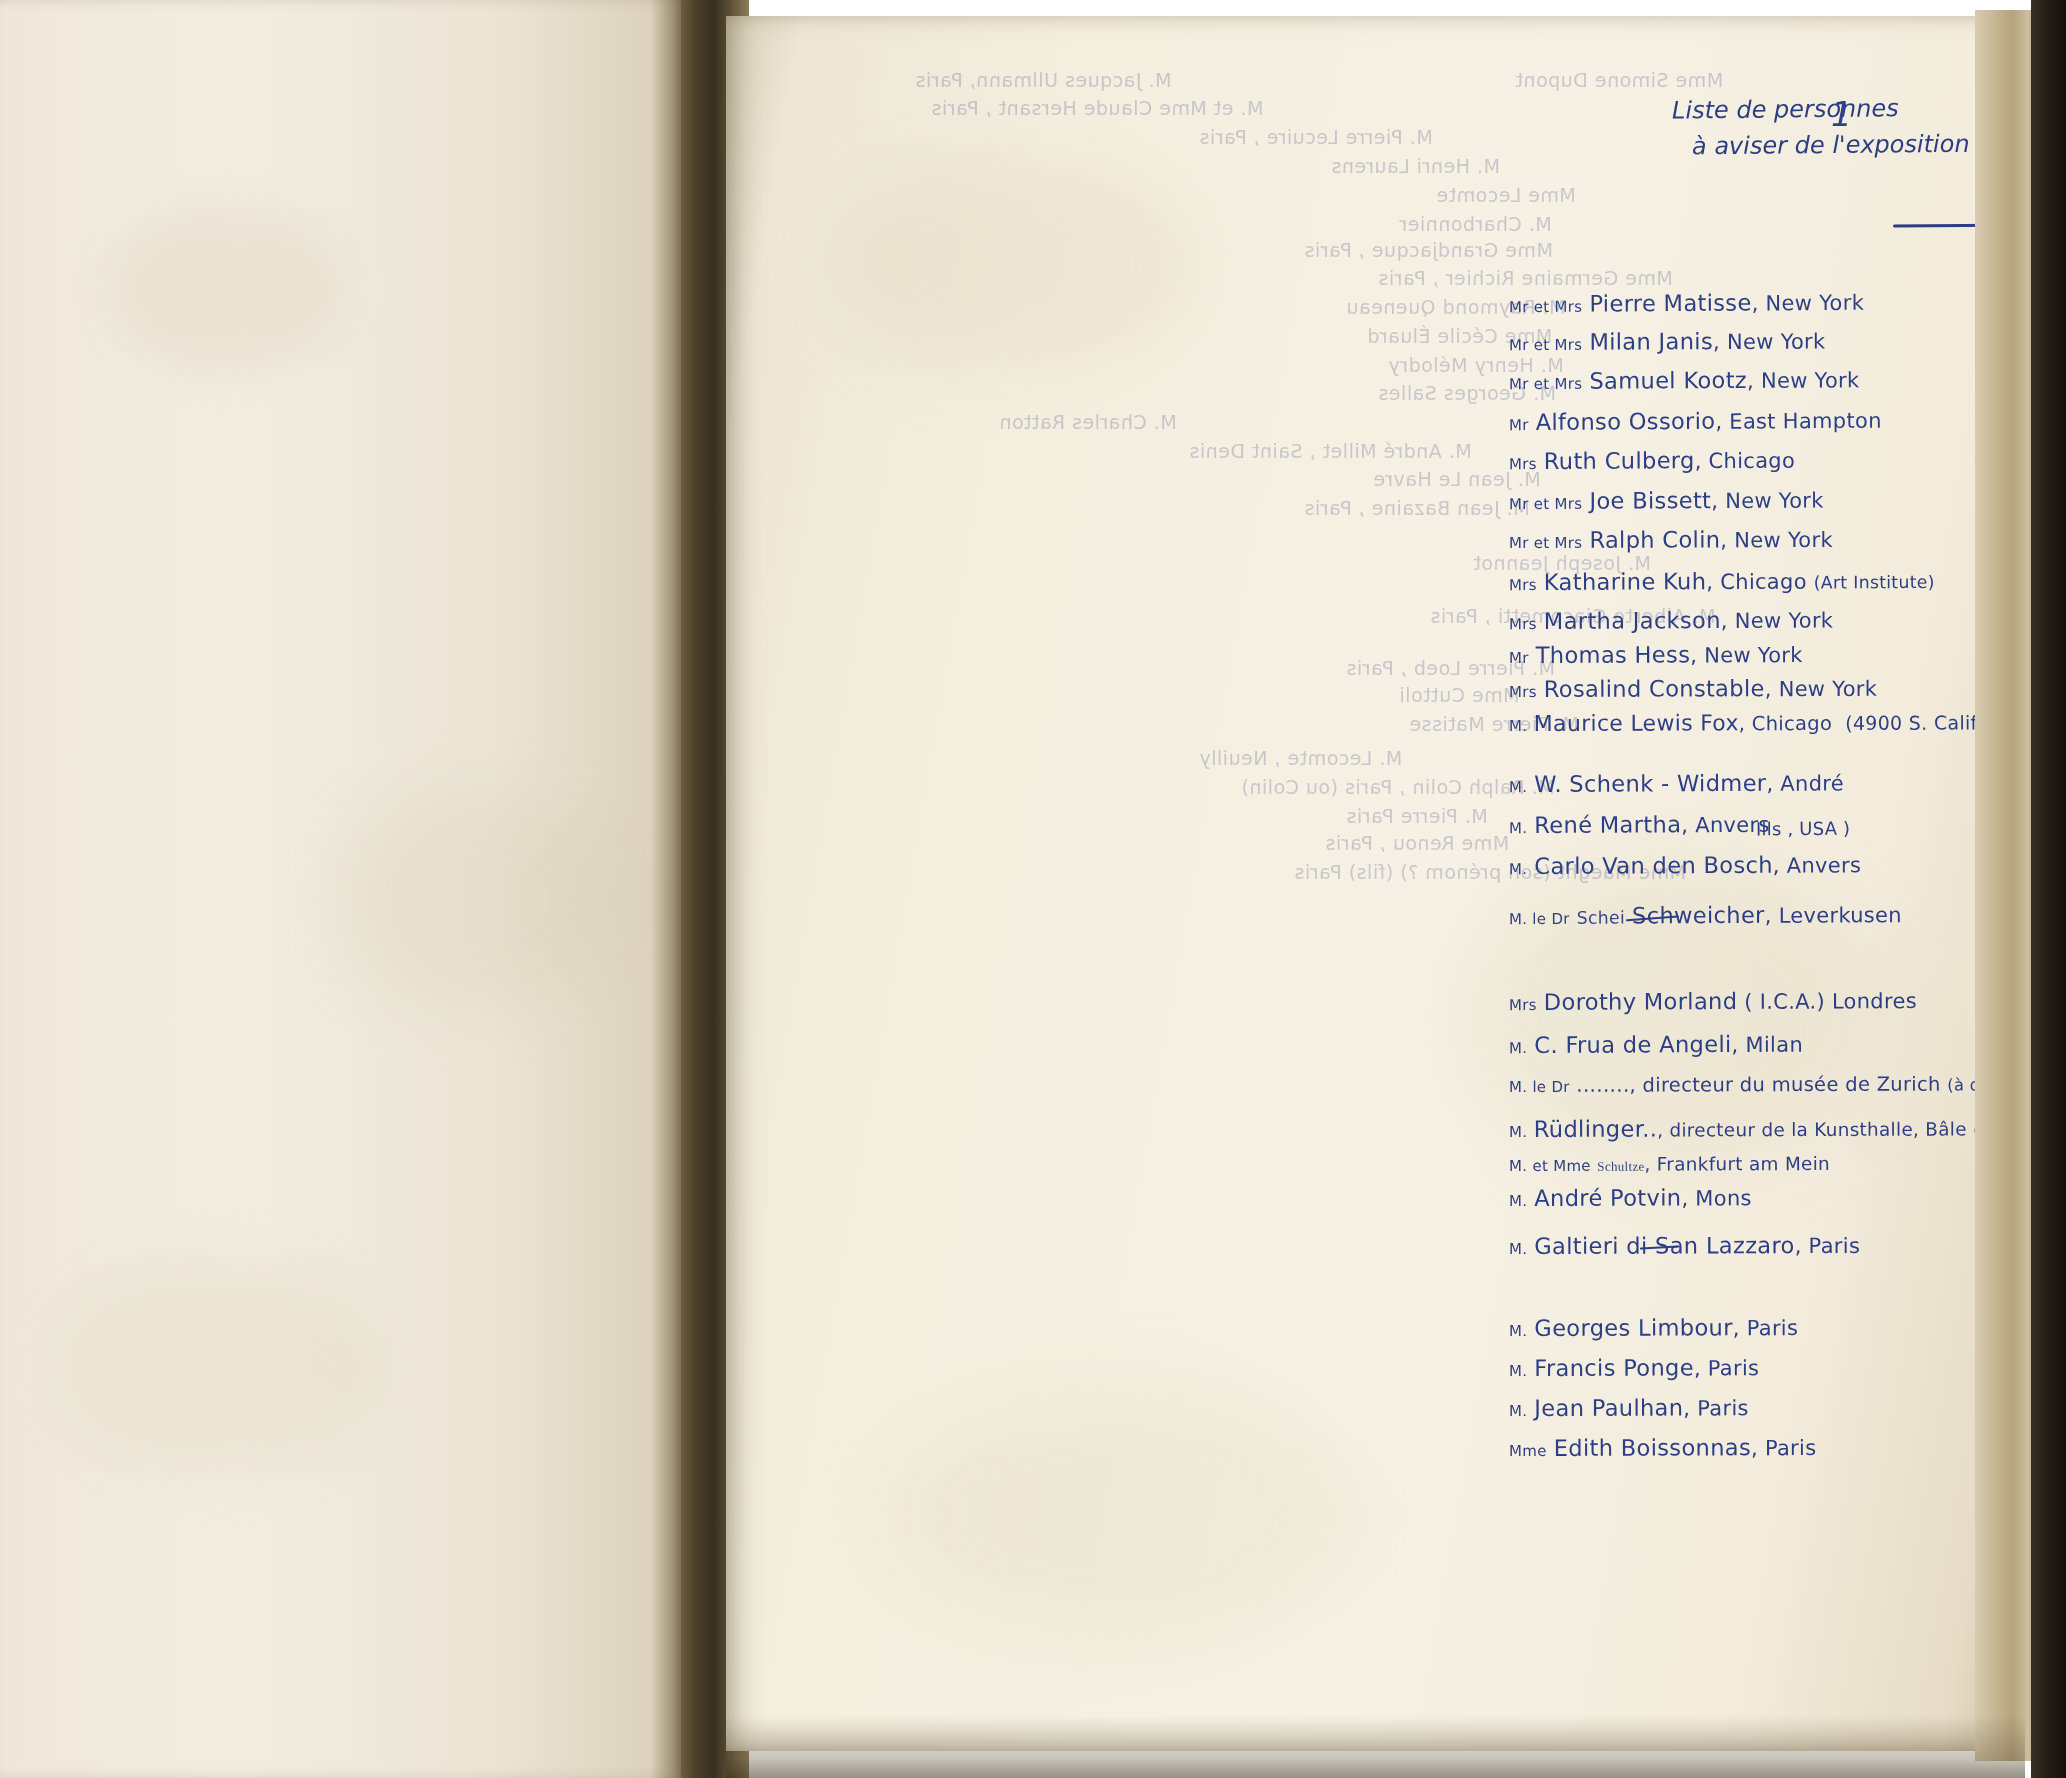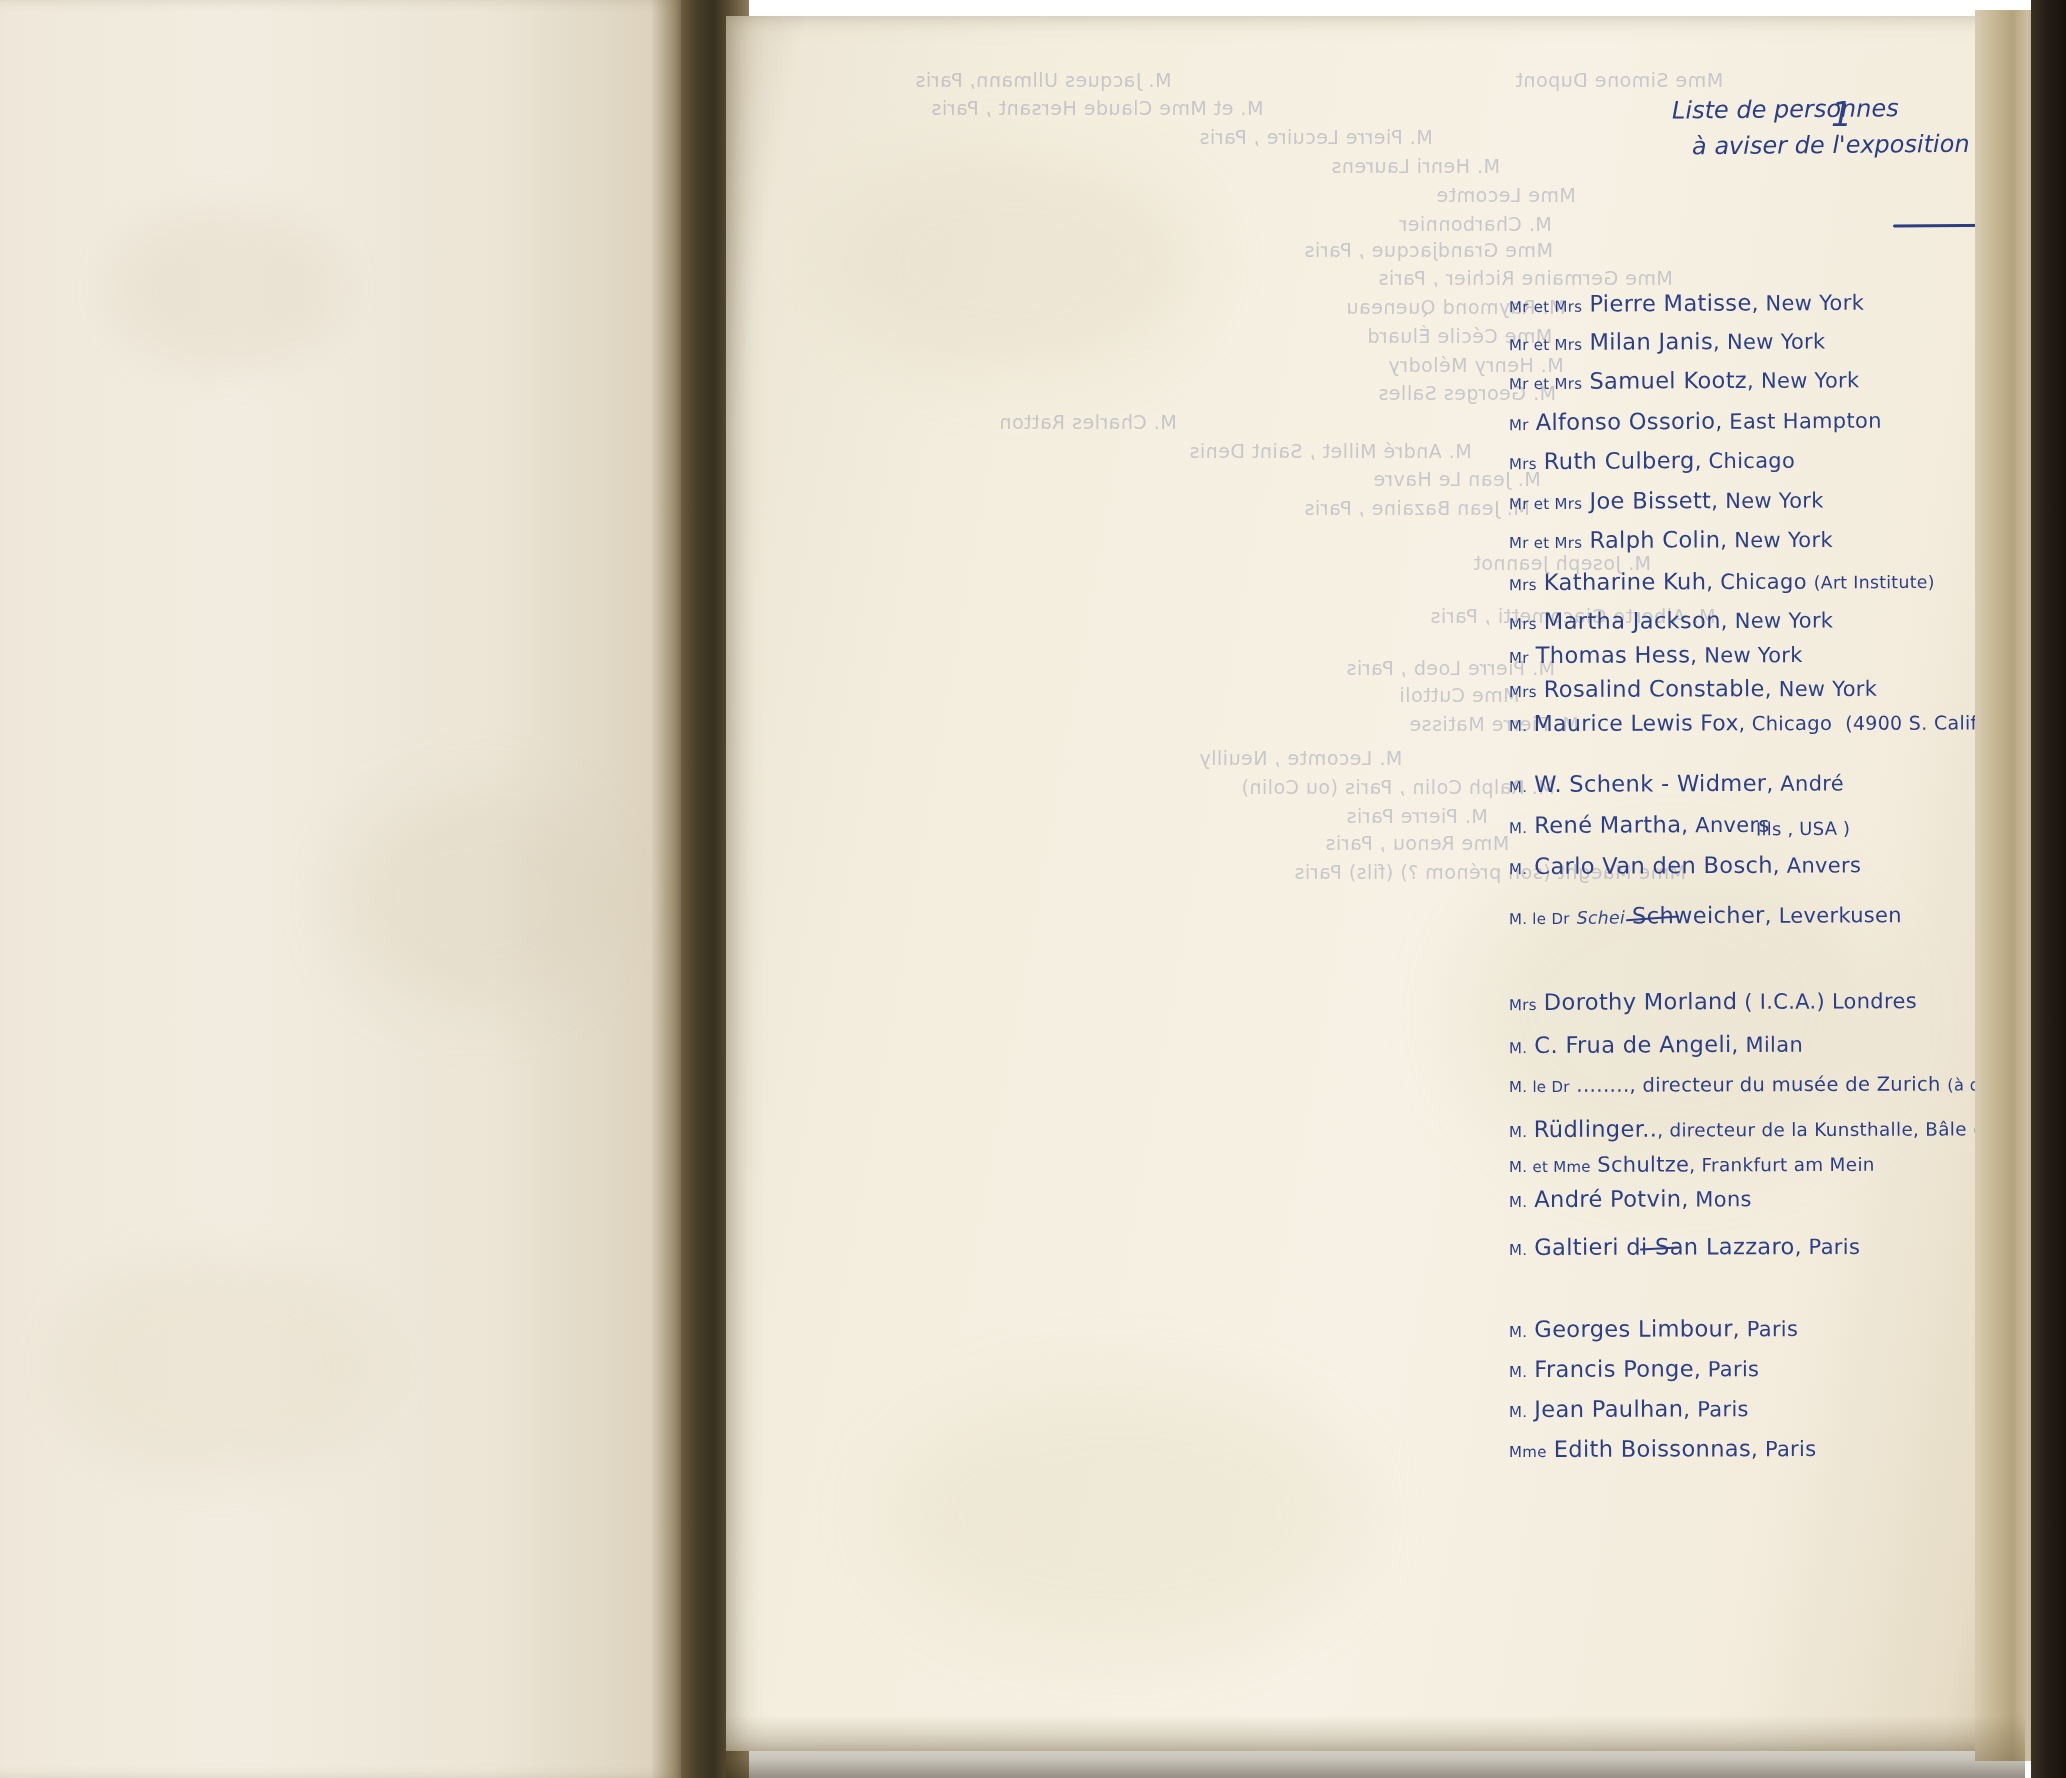--- a/index.html
+++ b/index.html
@@ -290,33 +290,33 @@
       <div class="entry" style="margin-top:11.6px;transform:rotate(-0.2deg);"><span class="pfx">Mrs</span> <span class="nm">Rosalind Constable</span><span>, New York</span></div>
 
       <div class="entry" style="margin-top:11.6px;transform:rotate(-0.2deg);font-size:19.5px;"><span class="pfx">M.</span> <span class="nm" style="font-size:22px;">Maurice Lewis Fox</span><span>, Chicago</span>  <span class="note" style="font-size:19px;">(4900 S. California Ave, Chicago 32,</span></div>
 
       <div class="entry" style="margin-top:37px;transform:rotate(-0.3deg);"><span class="pfx">M.</span> <span class="nm">W. Schenk - Widmer</span><span>, André</span></div>
 
       <div class="entry" style="margin-top:18px;transform:rotate(-0.3deg);"><span class="pfx">M.</span> <span class="nm">René Martha</span><span>, Anvers</span></div>
 
       <div class="entry" style="margin-top:18px;transform:rotate(-0.3deg);"><span class="pfx">M.</span> <span class="nm">Carlo Van den Bosch</span><span>, Anvers</span></div>
 
-      <div class="entry" style="margin-top:27px;transform:rotate(-0.3deg);"><span class="pfx">M. le Dr</span> <span class="note" style="opacity:0.95;font-style:italic;">Schei</span> <span class="nm">Schweicher</span><span>, Leverkusen</span>
+      <div class="entry" style="margin-top:27px;transform:rotate(-0.3deg);"><span class="pfx">M. le Dr</span> <span class="note" style="opacity:0.95;">Schei</span> <span class="nm">Schweicher</span><span>, Leverkusen</span>
         <span class="entry-strike" style="left:117px;top:12.6px;width:53px;transform:rotate(-4deg);"></span>
       </div>
 
       <div class="entry" style="margin-top:21px;transform:rotate(-0.3deg);"><span class="pfx">Mrs</span> <span class="nm">Dorothy Morland</span> <span>( I.C.A.) Londres</span></div>
 
       <div class="entry" style="margin-top:20px;transform:rotate(-0.3deg);"><span class="pfx">M.</span> <span class="nm">C. Frua de Angeli</span><span>, Milan</span></div>
 
       <div class="entry" style="margin-top:19px;transform:rotate(-0.2deg);font-size:19.5px;"><span class="pfx">M. le Dr</span> <span class="nm" style="font-size:20px;">........</span><span>, directeur du musée de Zurich</span> <span class="note" style="font-size:16.3px;">(à qui on a écrit pour le tableau</span></div>
 
       <div class="entry" style="margin-top:23px;transform:rotate(-0.2deg);font-size:19.5px;"><span class="pfx">M.</span> <span class="nm" style="font-size:22.6px;">Rüdlinger..</span><span style="font-size:18.4px;">, directeur de la Kunsthalle, Bâle</span> <span class="note" style="font-size:16.3px;">(un nom comme Rüdlinger ?)</span></div>
 
-      <div class="entry" style="margin-top:13.7px;transform:rotate(-0.2deg);font-size:19.5px;"><span class="pfx">M. et Mme</span> <span class="nm" style="font-size:21px;">Schultze</span><span style="font-size:18.4px;">, Frankfurt am Mein</span></div>
+      <div class="entry" style="margin-top:13.7px;transform:rotate(-0.2deg);font-size:19.5px;"><span class="pfx">M. et Mme</span> <span class="nm" style="font-size:13px;font-family:Liberation Serif, serif;">Schultze</span><span style="font-size:18.4px;">, Frankfurt am Mein</span></div>
 
       <div class="entry" style="margin-top:12.6px;transform:rotate(-0.2deg);"><span class="pfx">M.</span> <span class="nm">André Potvin</span><span>, Mons</span></div>
 
       <div class="entry" style="margin-top:25px;transform:rotate(-0.2deg);"><span class="pfx">M.</span> <span class="nm">Galtieri di San Lazzaro</span><span>, Paris</span>
         <span class="entry-strike" style="left:131px;top:11.6px;width:39px;transform:rotate(-3deg);"></span>
       </div>
 
       <div class="entry" style="margin-top:17px;transform:rotate(-0.2deg);"><span class="pfx">M.</span> <span class="nm">Georges Limbour</span><span>, Paris</span></div>
 
       <div class="entry" style="margin-top:17px;transform:rotate(-0.2deg);"><span class="pfx">M.</span> <span class="nm">Francis Ponge</span><span>, Paris</span></div>

